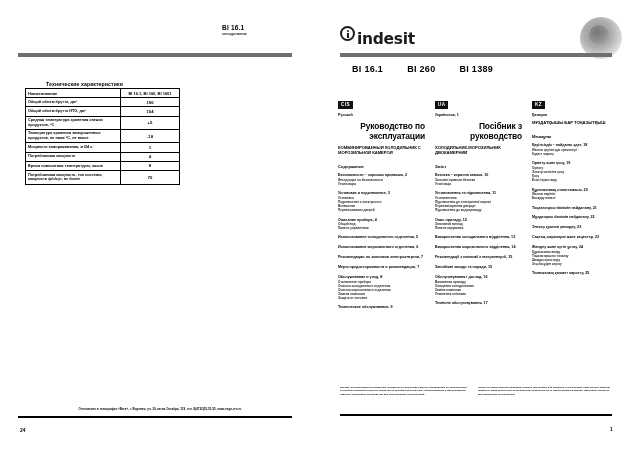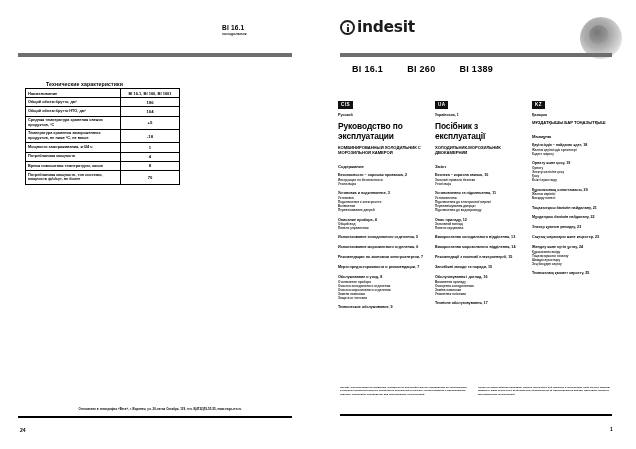--- a/index.html
+++ b/index.html
@@ -77,20 +77,21 @@
     width:2.1px;height:2.1px;background:#1b1b1b;border-radius:50%;
   }
   .logo-i::after{
     content:"";position:absolute;left:50%;top:5.6px;transform:translateX(-50%);
     width:2.1px;height:5.2px;background:#1b1b1b;
   }
   .logo-word{
     font-size:15.5px;font-weight:bold;letter-spacing:-0.3px;
     color:#1b1b1b;font-family:"DejaVu Sans", sans-serif;
     text-transform:lowercase;
+    margin-top:12px;
   }
   .seal{
     position:absolute;left:262px;top:17px;width:42px;height:42px;
     border-radius:50%;
     background:radial-gradient(circle at 42% 40%, #8e8e8e 0%, #a5a5a5 38%, #c9c9c9 60%, #e8e8e8 78%, #f6f6f6 100%);
     opacity:.92;
   }
   .seal::after{
     content:"";position:absolute;left:9px;top:8px;width:20px;height:20px;
     border-radius:50%;
@@ -109,21 +110,21 @@
   .col{width:87px;}
   .lang-badge{
     display:inline-block;background:#111;color:#fff;
     font-size:4.6px;font-weight:bold;letter-spacing:.4px;
     padding:1.6px 3px;line-height:1;
   }
   .lang-name{
     margin-top:3px;font-size:3.6px;font-weight:bold;letter-spacing:.05px;
   }
   .col-title{
-    margin-top:4px;font-size:8.4px;font-weight:bold;line-height:1.22;letter-spacing:-0.1px;
+    margin-top:4px;font-size:8.4px;font-weight:bold;line-height:1.22;letter-spacing:-0.1px;text-align:right;
   }
   .col-subtitle{
     margin-top:3px;font-size:4.2px;font-weight:bold;line-height:1.3;letter-spacing:-0.05px;
   }
   .toc-head{
     margin-top:9px;font-size:4.2px;font-weight:bold;
   }
   .toc{margin-top:4px;}
   .toc-group{margin-bottom:5px;}
   .toc-main{
@@ -263,21 +264,21 @@
               <div class="toc-sub">Отключение прибора</div>
               <div class="toc-sub">Очистка холодильного отделения</div>
               <div class="toc-sub">Очистка морозильного отделения</div>
               <div class="toc-sub">Замена лампочки</div>
               <div class="toc-sub">Защита от плесени</div>
             </div>
             <div class="toc-group">
               <div class="toc-main">Техническое обслуживание, 9</div>
             </div>
           </div></div>
-        <div class="col"><div class="lang-badge">UA</div><div class="lang-name">Українська, 1</div><div class="col-title">Посібник з експлуатації</div><div class="col-subtitle">ХОЛОДИЛЬНИК-МОРОЗИЛЬНИК ДВОКАМЕРНИЙ</div><div class="toc-head">Зміст</div><div class="toc">
+        <div class="col"><div class="lang-badge">UA</div><div class="lang-name">Українська, 1</div><div class="col-title">Посібник з руководство</div><div class="col-subtitle">ХОЛОДИЛЬНИК-МОРОЗИЛЬНИК ДВОКАМЕРНИЙ</div><div class="toc-head">Зміст</div><div class="toc">
             <div class="toc-group">
               <div class="toc-main">Безпека – корисна звичка, 10</div>
               <div class="toc-sub">Загальні правила безпеки</div>
               <div class="toc-sub">Утилізація</div>
             </div>
             <div class="toc-group">
               <div class="toc-main">Установлення та підключення, 11</div>
               <div class="toc-sub">Установлення</div>
               <div class="toc-sub">Підключення до електричної мережі</div>
               <div class="toc-sub">Перенавішування дверцят</div>

